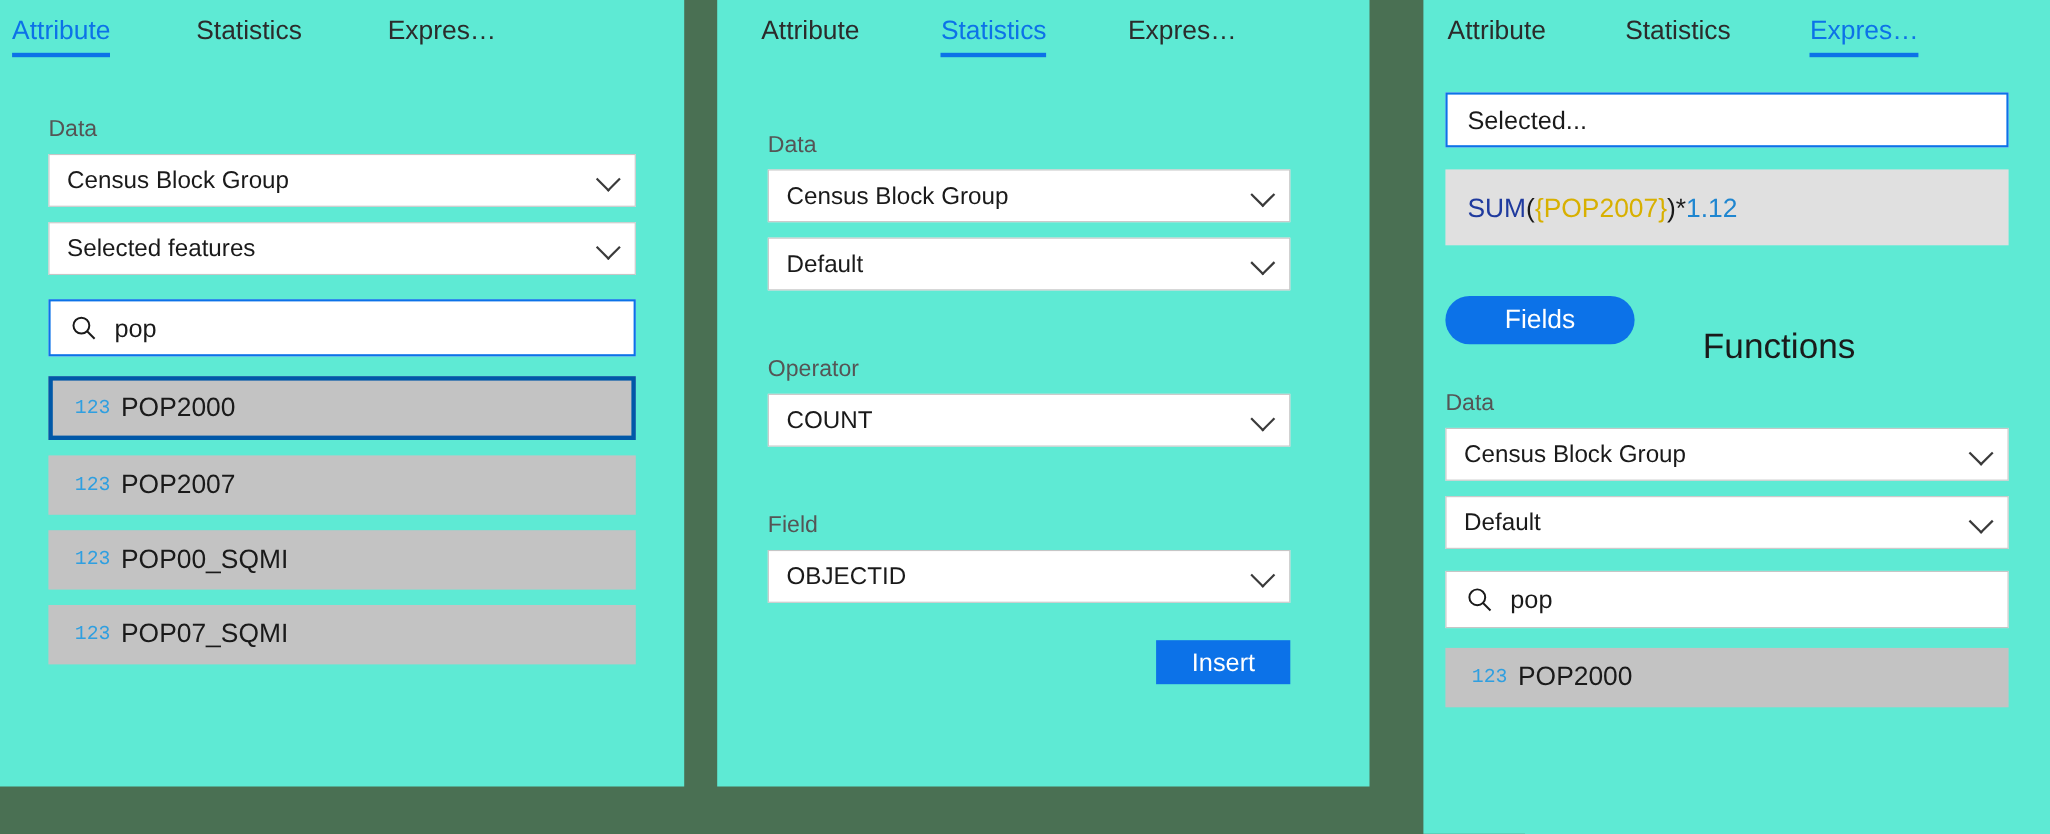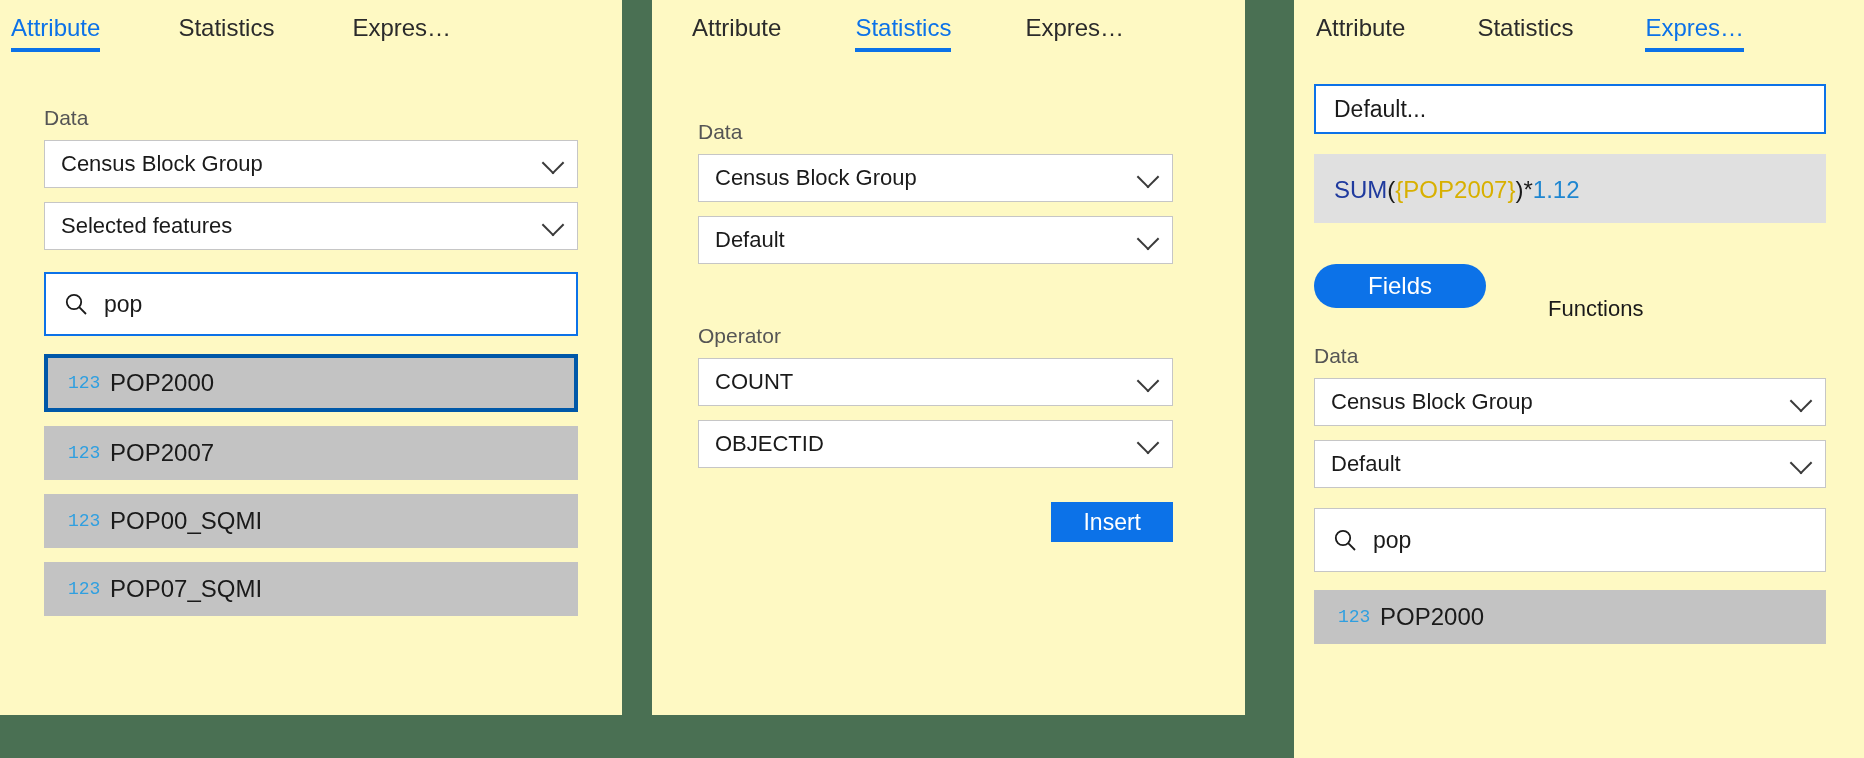--- a/index.html
+++ b/index.html
@@ -11,21 +11,21 @@
     width: 1864px;
     height: 758px;
     background: #4a7053;
     font-family: "Liberation Sans", sans-serif;
     overflow: hidden;
     position: relative;
   }
 
   .panel {
     position: absolute;
-    background: #fef9c3;
+    background: #5eead4;
     box-sizing: border-box;
     overflow: hidden;
   }
 
   
   #panel-attribute {
     left: 0px;
     top: 0px;
     width: 622px;
     height: 715px;
@@ -125,21 +125,21 @@
     margin-top: -9px;
     border-right: 2px solid #3a3a3a;
     border-bottom: 2px solid #3a3a3a;
     transform: rotate(45deg);
   }
 
   
   .searchbox {
     position: relative;
     background: #ffffff;
-    height: 64px;
+    height: 52px;
     display: flex;
     align-items: center;
     padding-left: 58px;
     font-size: 23px;
     color: #1a1a1a;
     box-sizing: border-box;
     cursor: text;
   }
   .searchbox.focused { border: 2px solid #0c72e8; }
   .searchbox.plain { border: 1px solid #c6c6c6; }
@@ -239,21 +239,21 @@
     display: flex;
     align-items: center;
     justify-content: center;
     padding: 0 54px;
     font-size: 24px;
     cursor: pointer;
     user-select: none;
   }
   .toggle-plain {
     color: #1a1a1a;
-    font-size: 22px;
+    font-size: 32px;
     padding: 0 26px;
     margin-left: 36px;
     cursor: pointer;
     user-select: none;
     margin-top: 47px;
   }
 </style>
 </head>
 <body>
 
@@ -328,20 +328,21 @@
       <span class="chev"></span>
     </div>
 
     <div class="section-label">Operator</div>
 
     <div class="select">
       <span>COUNT</span>
       <span class="chev"></span>
     </div>
 
+    <div class="section-label">Field</div>
 
     <div class="select">
       <span>OBJECTID</span>
       <span class="chev"></span>
     </div>
 
     <div class="btn-row">
       <button class="btn-primary">Insert</button>
     </div>
   </div>
@@ -349,21 +350,21 @@
 
 <div class="panel" id="panel-expression">
   <div class="tabbar">
     <div class="tab">Attribute</div>
     <div class="tab">Statistics</div>
     <div class="tab active">Expres…</div>
   </div>
 
   <div class="panel-body">
     <div class="loading-input" title="Expression name">
-      <span>Default...</span>
+      <span>Selected...</span>
     </div>
 
     <div class="expr-box">
       <span class="tok-fn">SUM</span><span class="tok-punct">(</span><span class="tok-field">{POP2007}</span><span class="tok-punct">)*</span><span class="tok-num">1.12</span>
     </div>
 
     <div class="toggle-row">
       <div class="toggle-pill">Fields</div>
       <div class="toggle-plain">Functions</div>
     </div>

